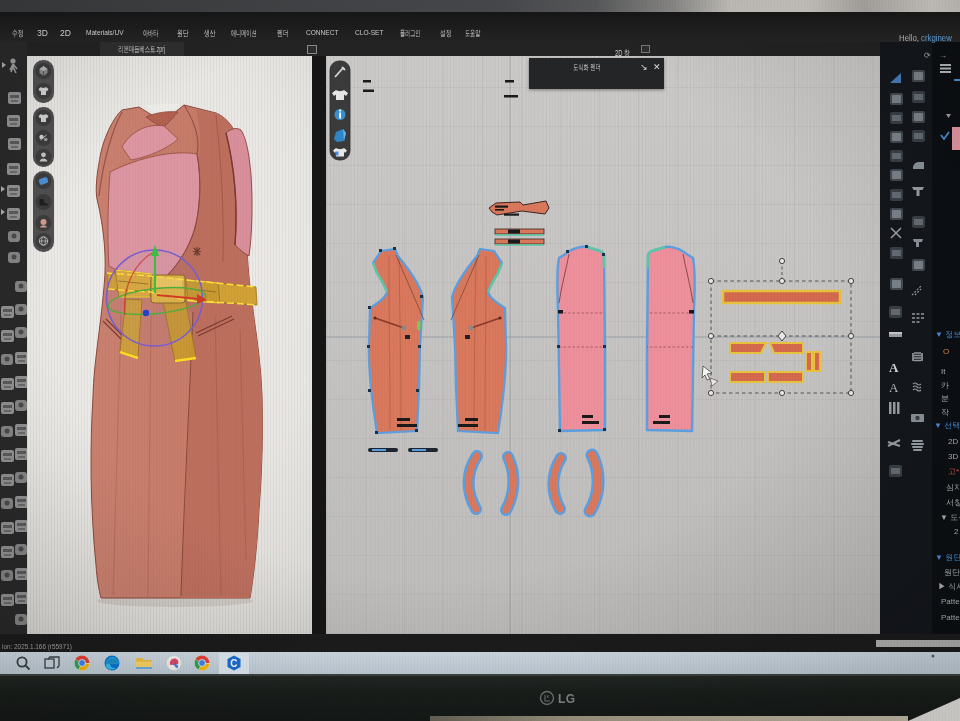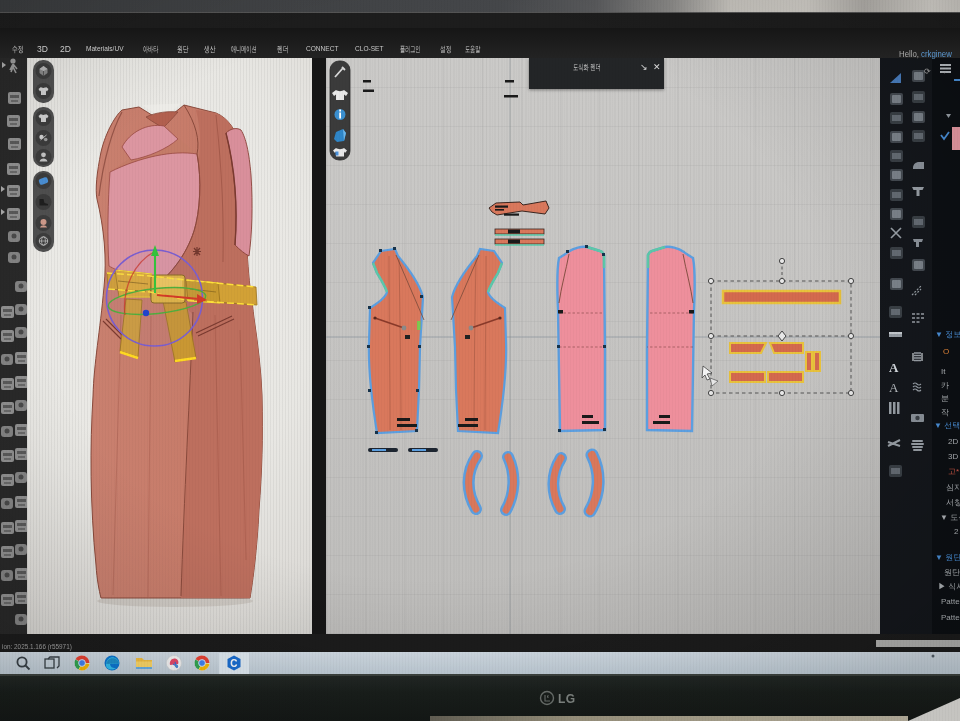--- a/index.html
+++ b/index.html
@@ -2,21 +2,21 @@
 <html><head>
 <meta charset="utf-8">
 <style>
   html,body{margin:0;padding:0;}
   body{width:960px;height:721px;overflow:hidden;font-family:"Liberation Sans",sans-serif;background:#222;}
   .photo{position:relative;width:960px;height:721px;background:#1d1d1d;filter:blur(0.35px);}
   .abs{position:absolute;}
   
   .above{left:0;top:0;width:960px;height:12px;background:linear-gradient(90deg,#3a3c3e 0%,#46484b 52%,#595a5c 62%,#8a8987 70%,#c6c3bd 76%,#cfccc6 84%,#b2afaa 90%,#d6d3cd 97%,#cfccc6 100%);border-bottom:1px solid #555;}
   
-  .menubar{left:0;top:28px;width:960px;height:30px;z-index:5;background:linear-gradient(180deg,#161616,#232323);}
+  .menubar{left:0;top:12px;width:960px;height:30px;z-index:5;background:linear-gradient(180deg,#161616,#232323);}
   .menu{position:absolute;top:16px;left:0;width:700px;color:#c9c9c9;font-size:8.5px;}
   .menu span{position:absolute;white-space:nowrap;display:inline-block;transform-origin:0 50%;}
   .kx{transform:scaleX(0.60);}
   .kx2{transform:scaleX(0.68);}
   .lx{transform:scaleX(0.82);}
   .hello{position:absolute;top:20px;left:899px;font-size:9.5px;color:#a9a9a9;transform:scaleX(0.82);transform-origin:0 50%;white-space:nowrap;}
   .hello b{color:#5b97cf;font-weight:normal;}
   
   .tabrow{left:0;top:42px;width:960px;height:14px;background:#232323;}
   .tab1{position:absolute;left:100px;top:0px;width:84px;height:14px;background:#2e2e2e;color:#c6c6c6;font-size:8.5px;text-align:center;line-height:14px;}

